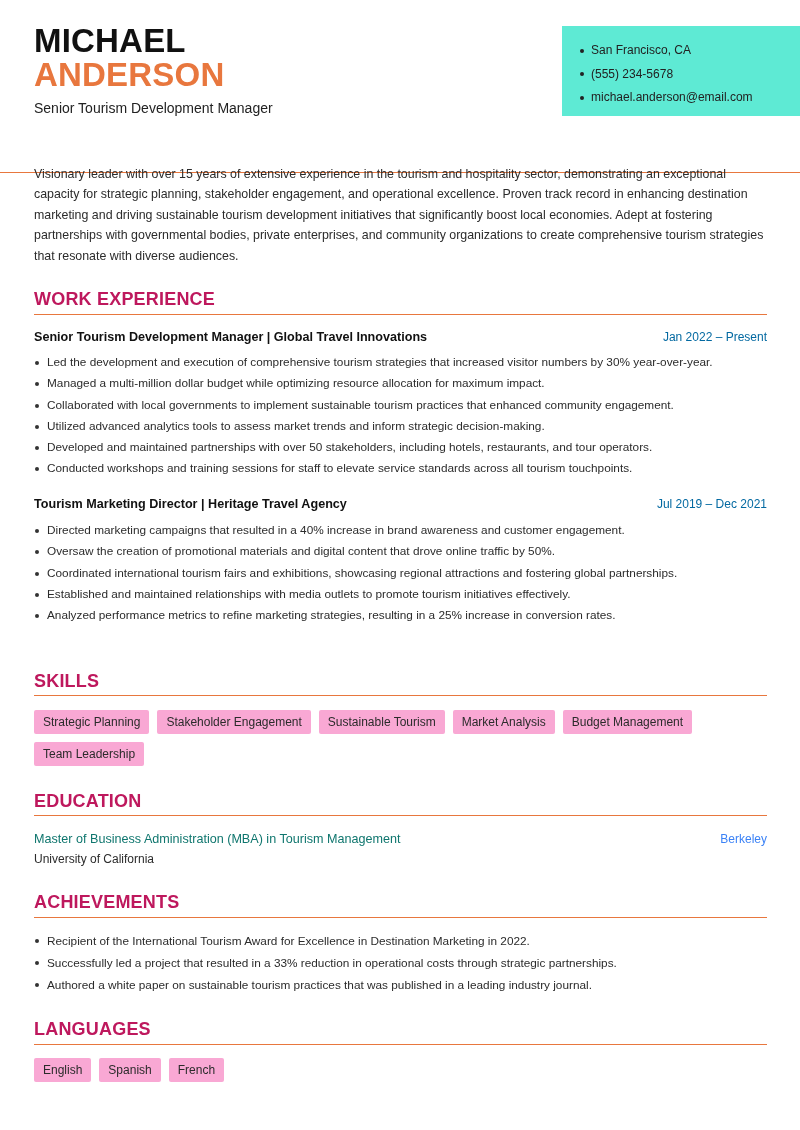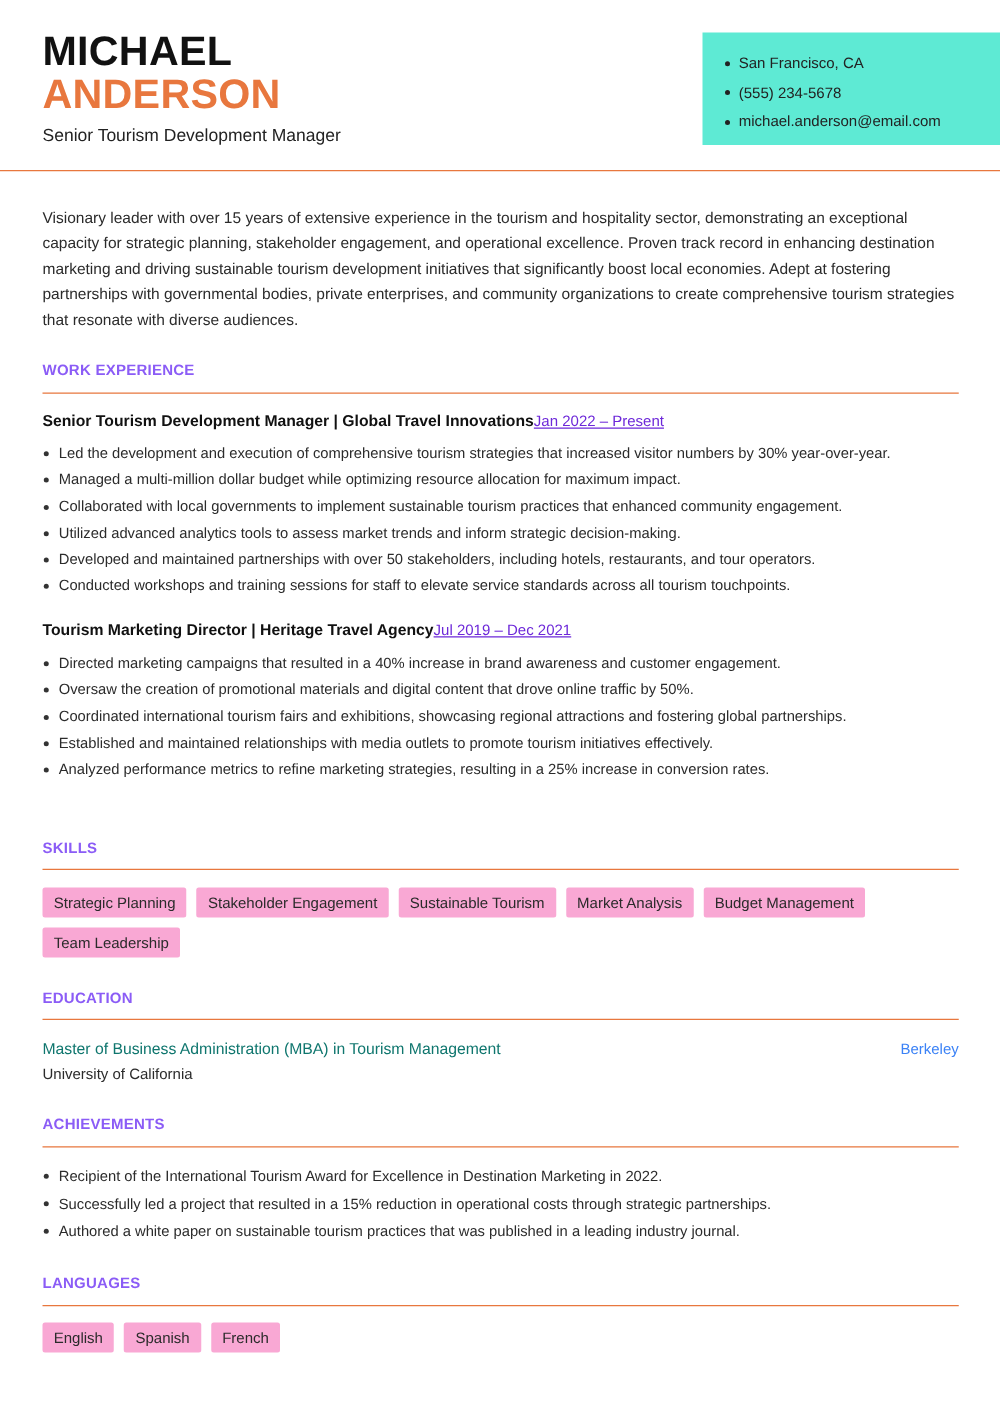--- a/index.html
+++ b/index.html
@@ -1,35 +1,35 @@
 <!DOCTYPE html>
 <html><head>
 <meta charset="utf-8">
 <style>
   * { box-sizing: border-box; margin: 0; padding: 0; }
   html, body { width: 800px; height: 1130px; background: #ffffff; }
   body { font-family: "Liberation Sans", "DejaVu Sans", sans-serif; color: #1f1f1f; position: relative; overflow: hidden; }
 
-  .header { position: relative; height: 137px; border-bottom: 1.5px solid #e8773e; }
+  .header { position: relative; height: 173px; border-bottom: 1.5px solid #e8773e; }
   .name-first { position: absolute; left: 34px; top: 23px; font-size: 33px; font-weight: 700; color: #111111; letter-spacing: 0.2px; line-height: 36px; }
   .name-last { position: absolute; left: 34px; top: 57px; font-size: 33px; font-weight: 700; color: #e8773e; letter-spacing: 0.2px; line-height: 36px; }
   .job-title { position: absolute; left: 34px; top: 100px; font-size: 14px; color: #222; }
 
   .contact-box { position: absolute; left: 562px; top: 26px; width: 238px; height: 90px; background: #5eead4; padding: 13px 0 0 18px; }
   .contact-item { font-size: 12px; color: #222; line-height: 23.5px; display: flex; align-items: center; }
   .contact-item .dot { width: 4px; height: 4px; background: #222; border-radius: 50%; margin-right: 7px; display: inline-block; }
 
   .summary { position: absolute; left: 34px; top: 164px; width: 735px; font-size: 12.4px; line-height: 20.4px; color: #2b2b2b; }
 
-  .section-title { position: absolute; left: 34px; font-size: 12px; font-weight: 700; color: #8b5cf6; letter-spacing: 0.2px; }
+  .section-title { position: absolute; left: 34px; font-size: 18px; font-weight: 700; color: #be185d; letter-spacing: 0.2px; }
   .section-rule { position: absolute; left: 34px; width: 733px; height: 1px; background: #e8773e; }
 
-  .job-head { position: absolute; left: 34px; width: 733px; display: flex; align-items: baseline; }
+  .job-head { position: absolute; left: 34px; width: 733px; display: flex; justify-content: space-between; align-items: baseline; }
   .job-role { font-size: 12.6px; font-weight: 700; color: #111; }
-  .job-date { font-size: 12px; color: #6d28d9; text-decoration: underline; }
+  .job-date { font-size: 12px; color: #0369a1; }
 
   .bullets { position: absolute; left: 34px; width: 733px; list-style: none; }
   .bullets li { font-size: 11.8px; color: #2b2b2b; line-height: 21.3px; padding-left: 13px; position: relative; white-space: nowrap; }
   .bullets li::before { content: ""; position: absolute; left: 1px; top: 9px; width: 4px; height: 4px; border-radius: 50%; background: #333; }
 
   .tags { position: absolute; left: 34px; width: 733px; display: flex; flex-wrap: wrap; gap: 8px 8px; }
   .tag { background: #f9a8d4; color: #2b2b2b; font-size: 12px; padding: 0 9px; height: 24px; line-height: 24px; border-radius: 2px; }
 
   .edu-head { position: absolute; left: 34px; width: 733px; display: flex; justify-content: space-between; align-items: baseline; top: 832px; }
   .edu-degree { font-size: 12.6px; font-weight: 400; color: #0f766e; text-align: right; }
@@ -106,21 +106,21 @@
 <div class="edu-head">
   <span class="edu-degree">Master of Business Administration (MBA) in Tourism Management</span>
   <span class="edu-loc">Berkeley</span>
 </div>
 <div class="edu-school">University of California</div>
 
 <div class="section-title" style="top:892px;">ACHIEVEMENTS</div>
 <div class="section-rule" style="top:917px;"></div>
 <ul class="bullets" style="top:930px;">
   <li style="line-height:22px;">Recipient of the International Tourism Award for Excellence in Destination Marketing in 2022.</li>
-  <li style="line-height:22px;">Successfully led a project that resulted in a 15% reduction in operational costs through strategic partnerships.</li>
+  <li style="line-height:22px;">Successfully led a project that resulted in a 33% reduction in operational costs through strategic partnerships.</li>
   <li style="line-height:22px;">Authored a white paper on sustainable tourism practices that was published in a leading industry journal.</li>
 </ul>
 
 <div class="section-title" style="top:1019px;">LANGUAGES</div>
 <div class="section-rule" style="top:1044px;"></div>
 <div class="tags" style="top:1058px;">
   <span class="tag">English</span>
   <span class="tag">Spanish</span>
   <span class="tag">French</span>
 </div>

